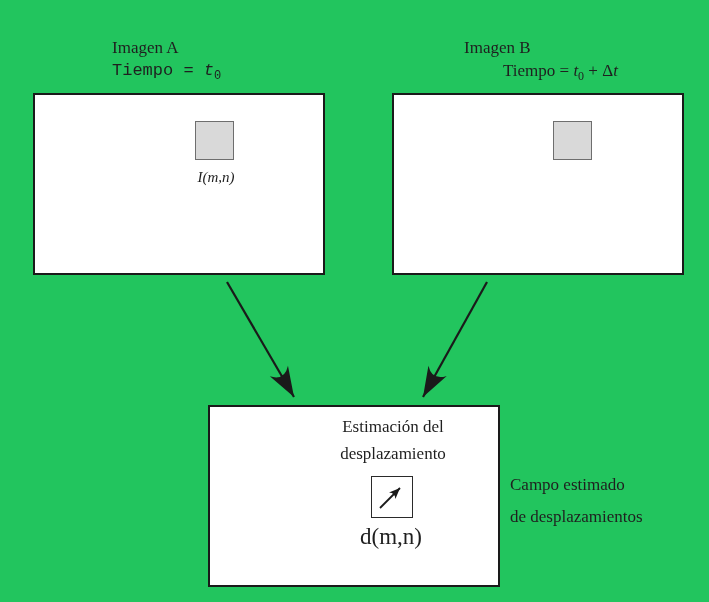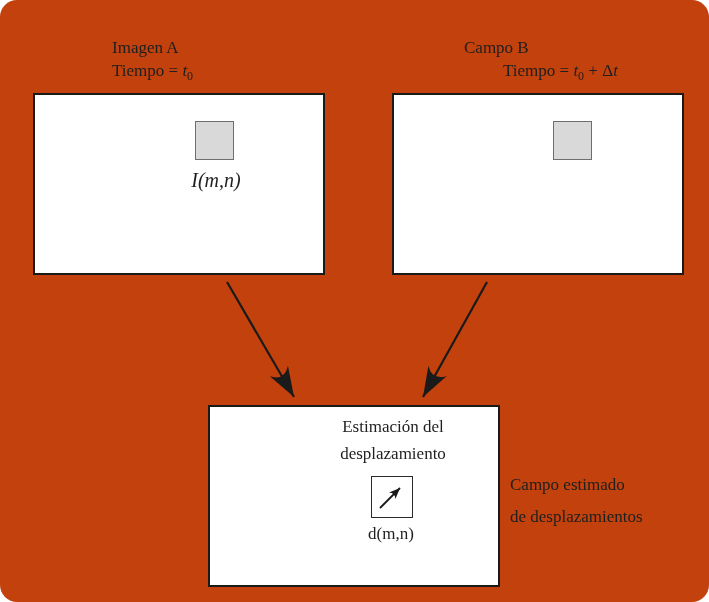--- a/index.html
+++ b/index.html
@@ -4,25 +4,24 @@
 <style>
   html, body {
     margin: 0;
     padding: 0;
     background: #ffffff;
   }
   #stage {
     position: relative;
     width: 709px;
     height: 602px;
-    background: #c2410c;
+    background: #22c55e;
     font-family: "Liberation Serif", "DejaVu Serif", serif;
     color: #1a1a1a;
     overflow: hidden;
-    border-radius: 17px;
   }
   .abs { position: absolute; }
   .caption {
     font-size: 17px;
     line-height: 20px;
     white-space: nowrap;
     color: #1f1f1f;
   }
   .frame-box {
     position: absolute;
@@ -37,30 +36,30 @@
     width: 39px;
     height: 39px;
     background: #d9d9d9;
     border: 1.3px solid #6e6e6e;
     box-sizing: border-box;
   }
   .math-label {
     position: absolute;
     width: 120px;
     text-align: center;
-    font-size: 20px;
+    font-size: 15px;
     font-style: italic;
     white-space: nowrap;
     color: #1f1f1f;
   }
   .roman-label {
     position: absolute;
     width: 120px;
     text-align: center;
-    font-size: 17px;
+    font-size: 23px;
     white-space: nowrap;
     color: #1f1f1f;
   }
   .center-text {
     position: absolute;
     width: 220px;
     text-align: center;
     font-size: 17px;
     line-height: 20px;
     white-space: nowrap;
@@ -83,23 +82,23 @@
     left: 0; top: 0;
     pointer-events: none;
   }
 </style>
 </head>
 <body>
 
 <div id="stage">
 
   <div class="abs caption" style="left:112px; top:38px;">Imagen A</div>
-  <div class="abs caption" style="left:112px; top:61px;"><span>Tiempo = </span><span class="it">t</span><sub>0</sub></div>
+  <div class="abs caption" style="left:112px; top:61px;font-family:Liberation Mono, monospace;"><span>Tiempo = </span><span class="it">t</span><sub>0</sub></div>
 
-  <div class="abs caption" style="left:464px; top:38px;">Campo B</div>
+  <div class="abs caption" style="left:464px; top:38px;">Imagen B</div>
   <div class="abs caption" style="left:463px; top:61px;margin-left:40px;"><span>Tiempo = </span><span class="it">t</span><sub>0</sub><span> + Δ</span><span class="it">t</span></div>
 
   <div class="frame-box" style="left:33px; top:93px;"></div>
   <div class="gray-square" style="left:195px; top:121px;"></div>
   <div class="math-label" style="left:156px; top:169px;">I(m,n)</div>
 
   <div class="frame-box" style="left:392px; top:93px;"></div>
   <div class="gray-square" style="left:553px; top:121px;"></div>
 
   <svg class="overlay" width="709" height="602" viewBox="0 0 709 602" aria-hidden="true">

